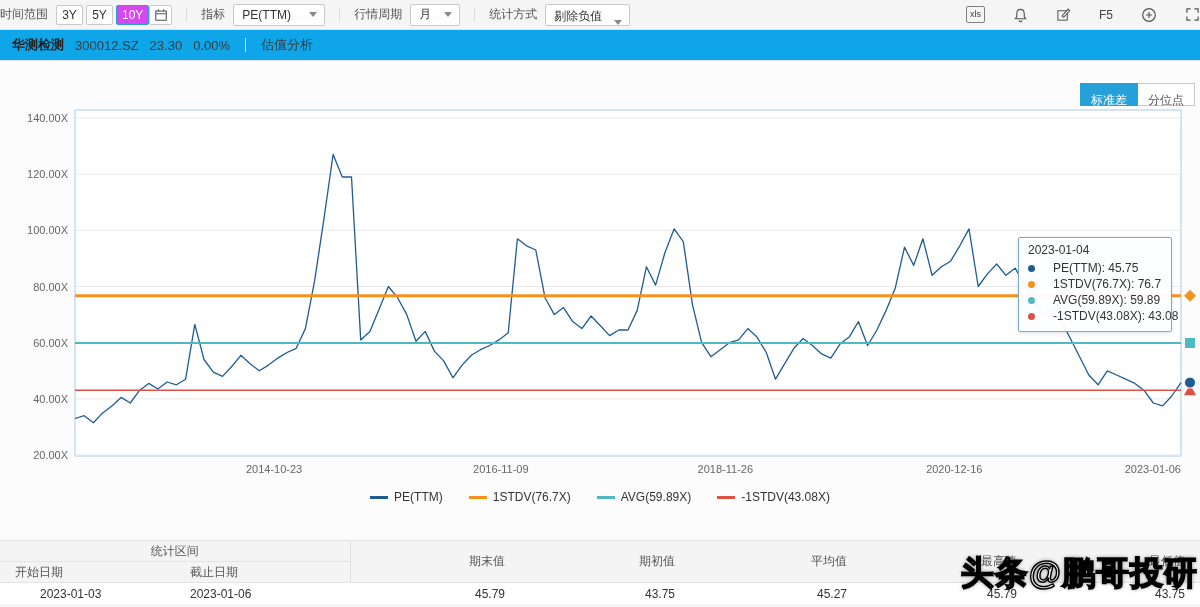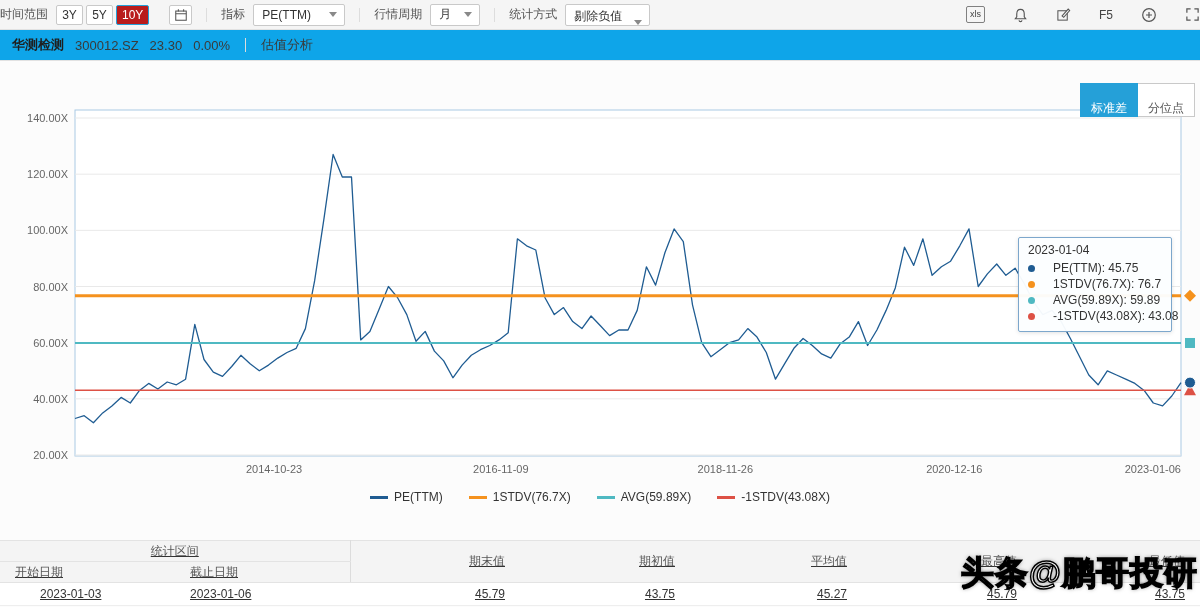--- a/index.html
+++ b/index.html
@@ -7,26 +7,26 @@
   body {
     width:1200px; height:607px; position:relative; overflow:hidden;
     background:#fff; font-family:"Liberation Sans", sans-serif; color:#333;
   }
   
   .toolbar {
     height:30px; background:#f5f5f5; border-bottom:1px solid #e2e2e2;
     display:flex; align-items:center; padding:0 0; font-size:12px; color:#555;
   }
   .tb-label { margin-right:8px; white-space:nowrap; }
-  .range-btns { display:flex; gap:3px; margin-right:20px; }
+  .range-btns { display:flex; gap:3px; margin-right:0; }
   .rbtn {
     height:20px; min-width:27px; padding:0 5px; border:1px solid #c9c9c9; background:#fff;
     color:#333; font-size:12px; border-radius:2px; cursor:pointer; font-family:inherit;
   }
-  .rbtn.active { background:#b91c1c; border-color:#25a0d8; color:#fff; }
+  .rbtn.active { background:#d946ef; border-color:#25a0d8; color:#fff; }
   .icon-btn {
     height:20px; width:23px; border:1px solid #c9c9c9; background:#fff; border-radius:2px;
     display:inline-flex; align-items:center; justify-content:center; padding:0; cursor:pointer;
   }
   .sep { width:1px; height:14px; background:#ddd; margin:0 14px; flex:none; }
   .dropdown {
     height:22px; border:1px solid #c9c9c9; background:#fff; border-radius:2px;
     display:inline-flex; align-items:center; justify-content:space-between;
     padding:0 7px 0 8px; color:#333; cursor:pointer; gap:12px;
   }
@@ -39,40 +39,40 @@
   
   .stockbar {
     height:31px; background:#0ea5e9; border-bottom:1px solid #e2e2e2;
     display:flex; align-items:center; padding:0 12px; gap:11px; font-size:13px; color:#3a3a3a;
   }
   .stock-name { font-weight:bold; color:#1f1f1f; }
   .ssep { width:1px; height:14px; background:#ddd; margin:0 4px; }
   
   .main { position:relative; height:546px; background:#fcfcfc; }
   .view-toggle { position:absolute; top:22px; right:5px; display:flex; z-index:5; }
-  .tg { height:23px; padding:16px 10px; font-size:12px; border:1px solid #c9c9c9; background:#fff; color:#555; cursor:pointer; font-family:inherit; }
+  .tg { height:23px; padding:8px 10px; font-size:12px; border:1px solid #c9c9c9; background:#fff; color:#555; cursor:pointer; font-family:inherit; }
   .tg + .tg { margin-left:-1px; }
   .tg.active { background:#25a0d8; border-color:#25a0d8; color:#fff; position:relative; }
   #chart-svg { position:absolute; left:0; top:0; }
   
   .tooltip {
     position:absolute; left:1018px; top:176px; width:154px; z-index:6;
     background:rgba(252,254,255,0.96); border:1px solid #7da7cc; border-radius:2px;
     padding:5px 9px 7px; font-size:12px; color:#333; box-shadow:0 1px 4px rgba(0,0,0,0.12);
   }
   .tt-title { margin-bottom:3px; }
   .tt-row { display:flex; align-items:center; gap:18px; line-height:16px; white-space:nowrap; }
   .dot { width:7px; height:7px; border-radius:50%; display:inline-block; flex:none; }
   
   .legend { position:absolute; top:429px; left:0; width:100%; display:flex; justify-content:center; gap:26px; font-size:12px; color:#333; }
   .lg-item { display:inline-flex; align-items:center; gap:6px; cursor:pointer; }
   .lg-item i { width:18px; height:3px; display:inline-block; }
   .lg-item em { font-style:normal; }
   
-  .stats { position:absolute; top:479px; left:0; width:1200px; border-collapse:collapse; font-size:12px; table-layout:fixed;text-decoration:underline; }
+  .stats { position:absolute; top:479px; left:0; width:1200px; border-collapse:collapse; font-size:12px; table-layout:fixed; }
   .stats th { background:#f4f4f4; font-weight:normal; color:#555; border-bottom:1px solid #e3e3e3; padding:0 15px; height:21px; }
   .stats thead tr:first-child th { border-top:1px solid #e3e3e3; }
   .stats th.group { text-align:center; border-right:1px solid #dcdcdc; }
   .stats tr.subhead th:last-child { border-right:1px solid #dcdcdc; }
   .stats th.date, .stats td.date { text-align:left; }
   .stats th.num, .stats td.num { text-align:right; }
   .stats td { background:#fff; color:#333; padding:0 15px; height:23px; border-bottom:1px solid #eee; }
   .stats td.d1 { padding-left:40px; }
   
   .watermark {

